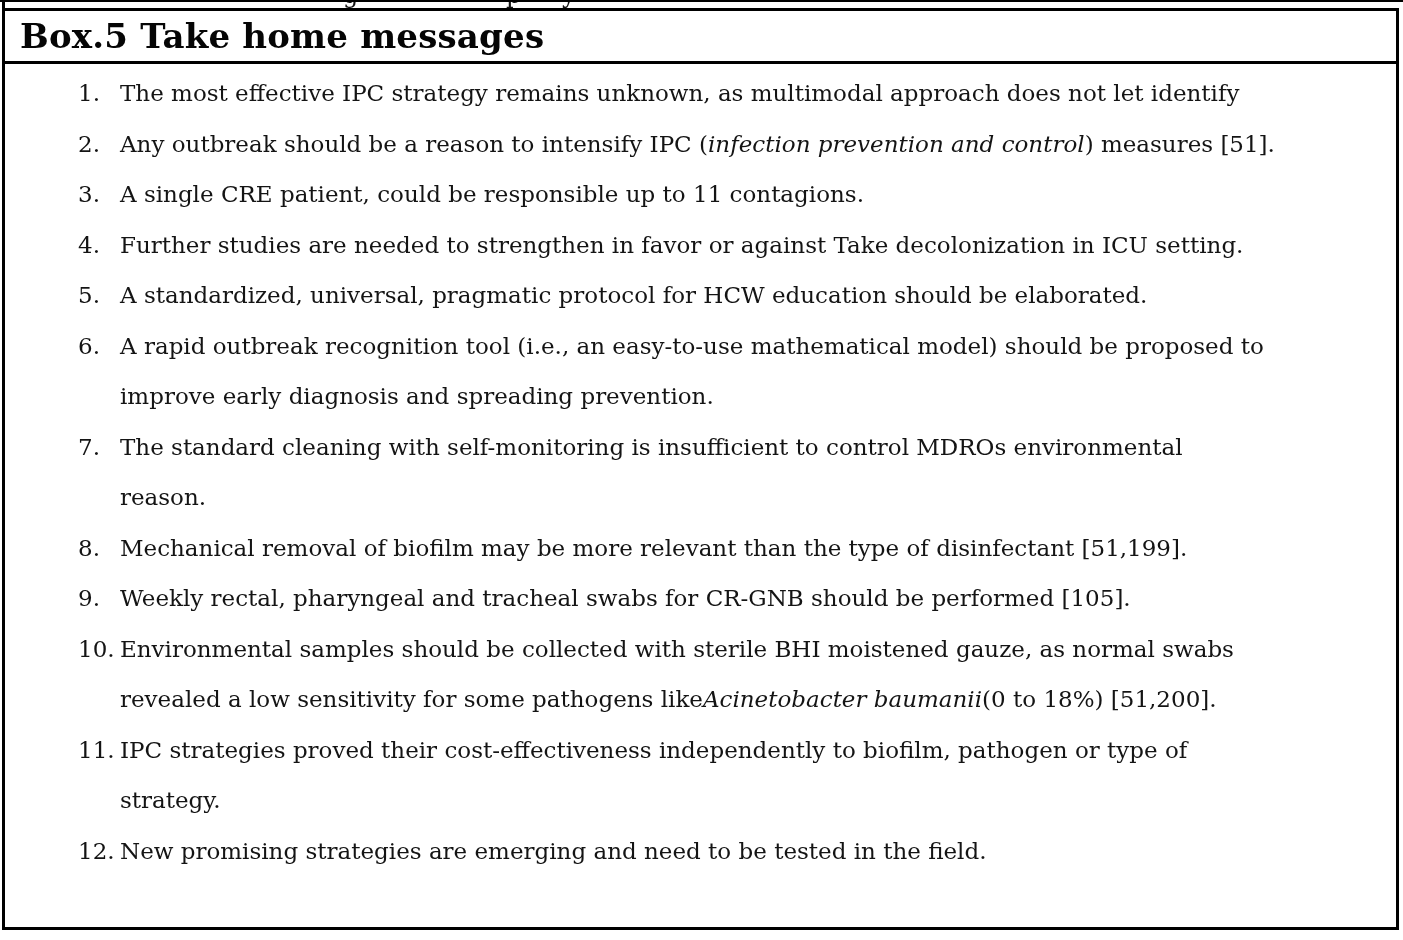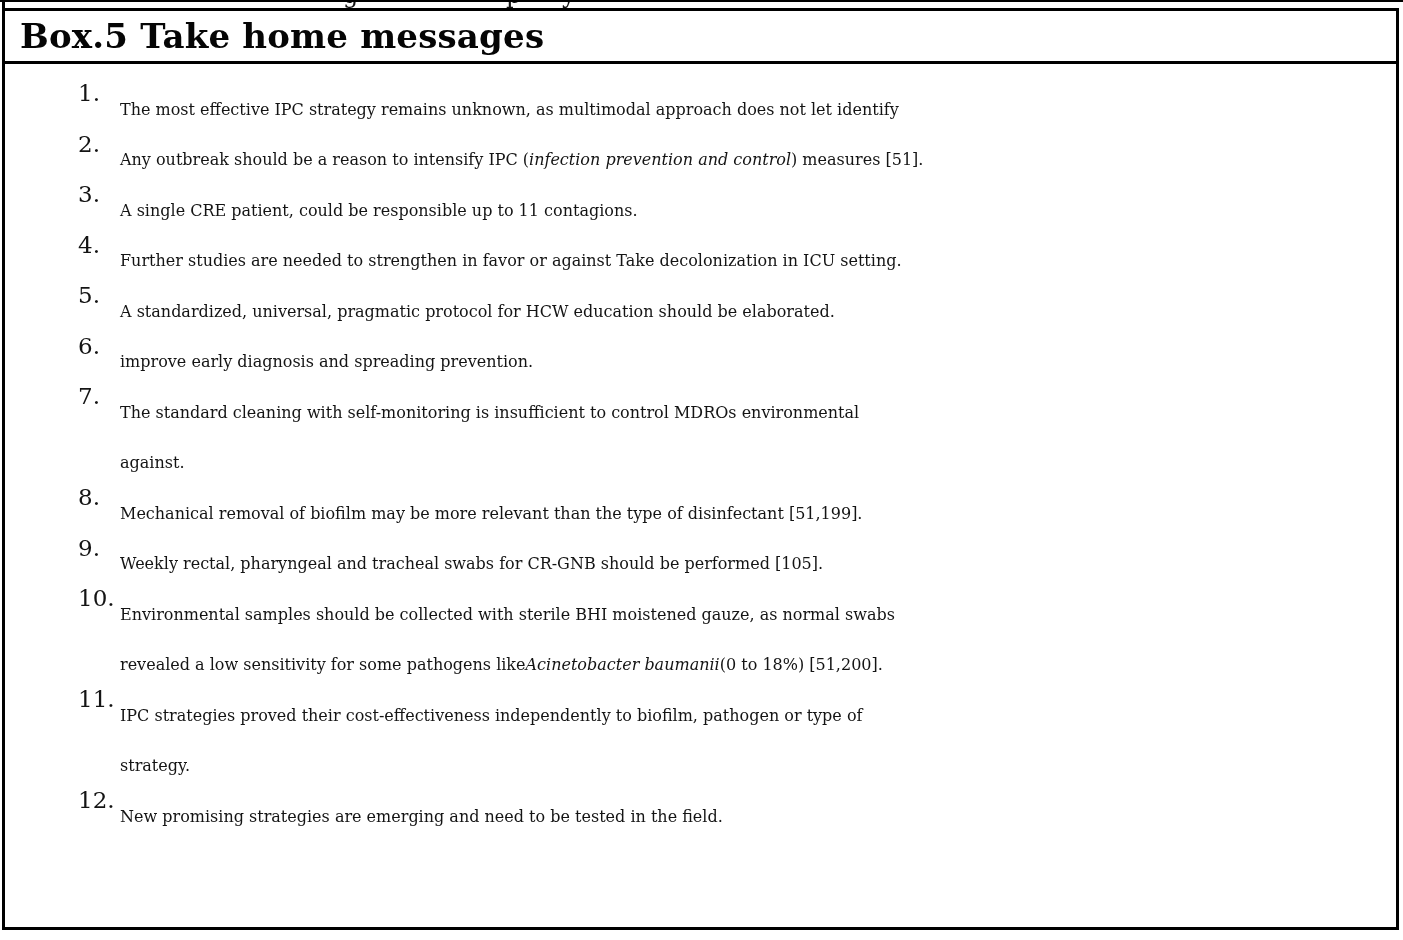--- a/index.html
+++ b/index.html
@@ -59,22 +59,22 @@
     flex: none;
     margin-left: 73px;
     width: 42px;
     height: 50.5px;
     display: flex; align-items: center;
     font-size: 23px;
   }
   .item .txt { flex: 1; min-width: 0; }
   .item .line {
     height: 50.5px;
-    display: flex; align-items: flex-end;
-    font-size: 16px;
+    display: flex; align-items: center;
+    font-size: 23px;
     white-space: nowrap;
   }
   .item .line i { }
 </style>
 </head>
 <body>
 
 <div class="top-rule"></div>
 <div class="top-fragments">
     <span>g</span>
@@ -127,32 +127,35 @@
         <div class="txt">
           <div class="line">
             <span>A standardized, universal, pragmatic protocol for HCW education should be elaborated.</span>
           </div>
         </div>
       </div>
       <div class="item">
         <div class="num">6.</div>
         <div class="txt">
           <div class="line">
+            <span>A rapid outbreak recognition tool (i.e., an easy-to-use mathematical model) should be proposed to</span>
+          </div>
+          <div class="line">
             <span>improve early diagnosis and spreading prevention.</span>
           </div>
         </div>
       </div>
       <div class="item">
         <div class="num">7.</div>
         <div class="txt">
           <div class="line">
             <span>The standard cleaning with self-monitoring is insufficient to control MDROs environmental</span>
           </div>
           <div class="line">
-            <span>against.</span>
+            <span>reason.</span>
           </div>
         </div>
       </div>
       <div class="item">
         <div class="num">8.</div>
         <div class="txt">
           <div class="line">
             <span>Mechanical removal of biofilm may be more relevant than the type of disinfectant [51,199].</span>
           </div>
         </div>

